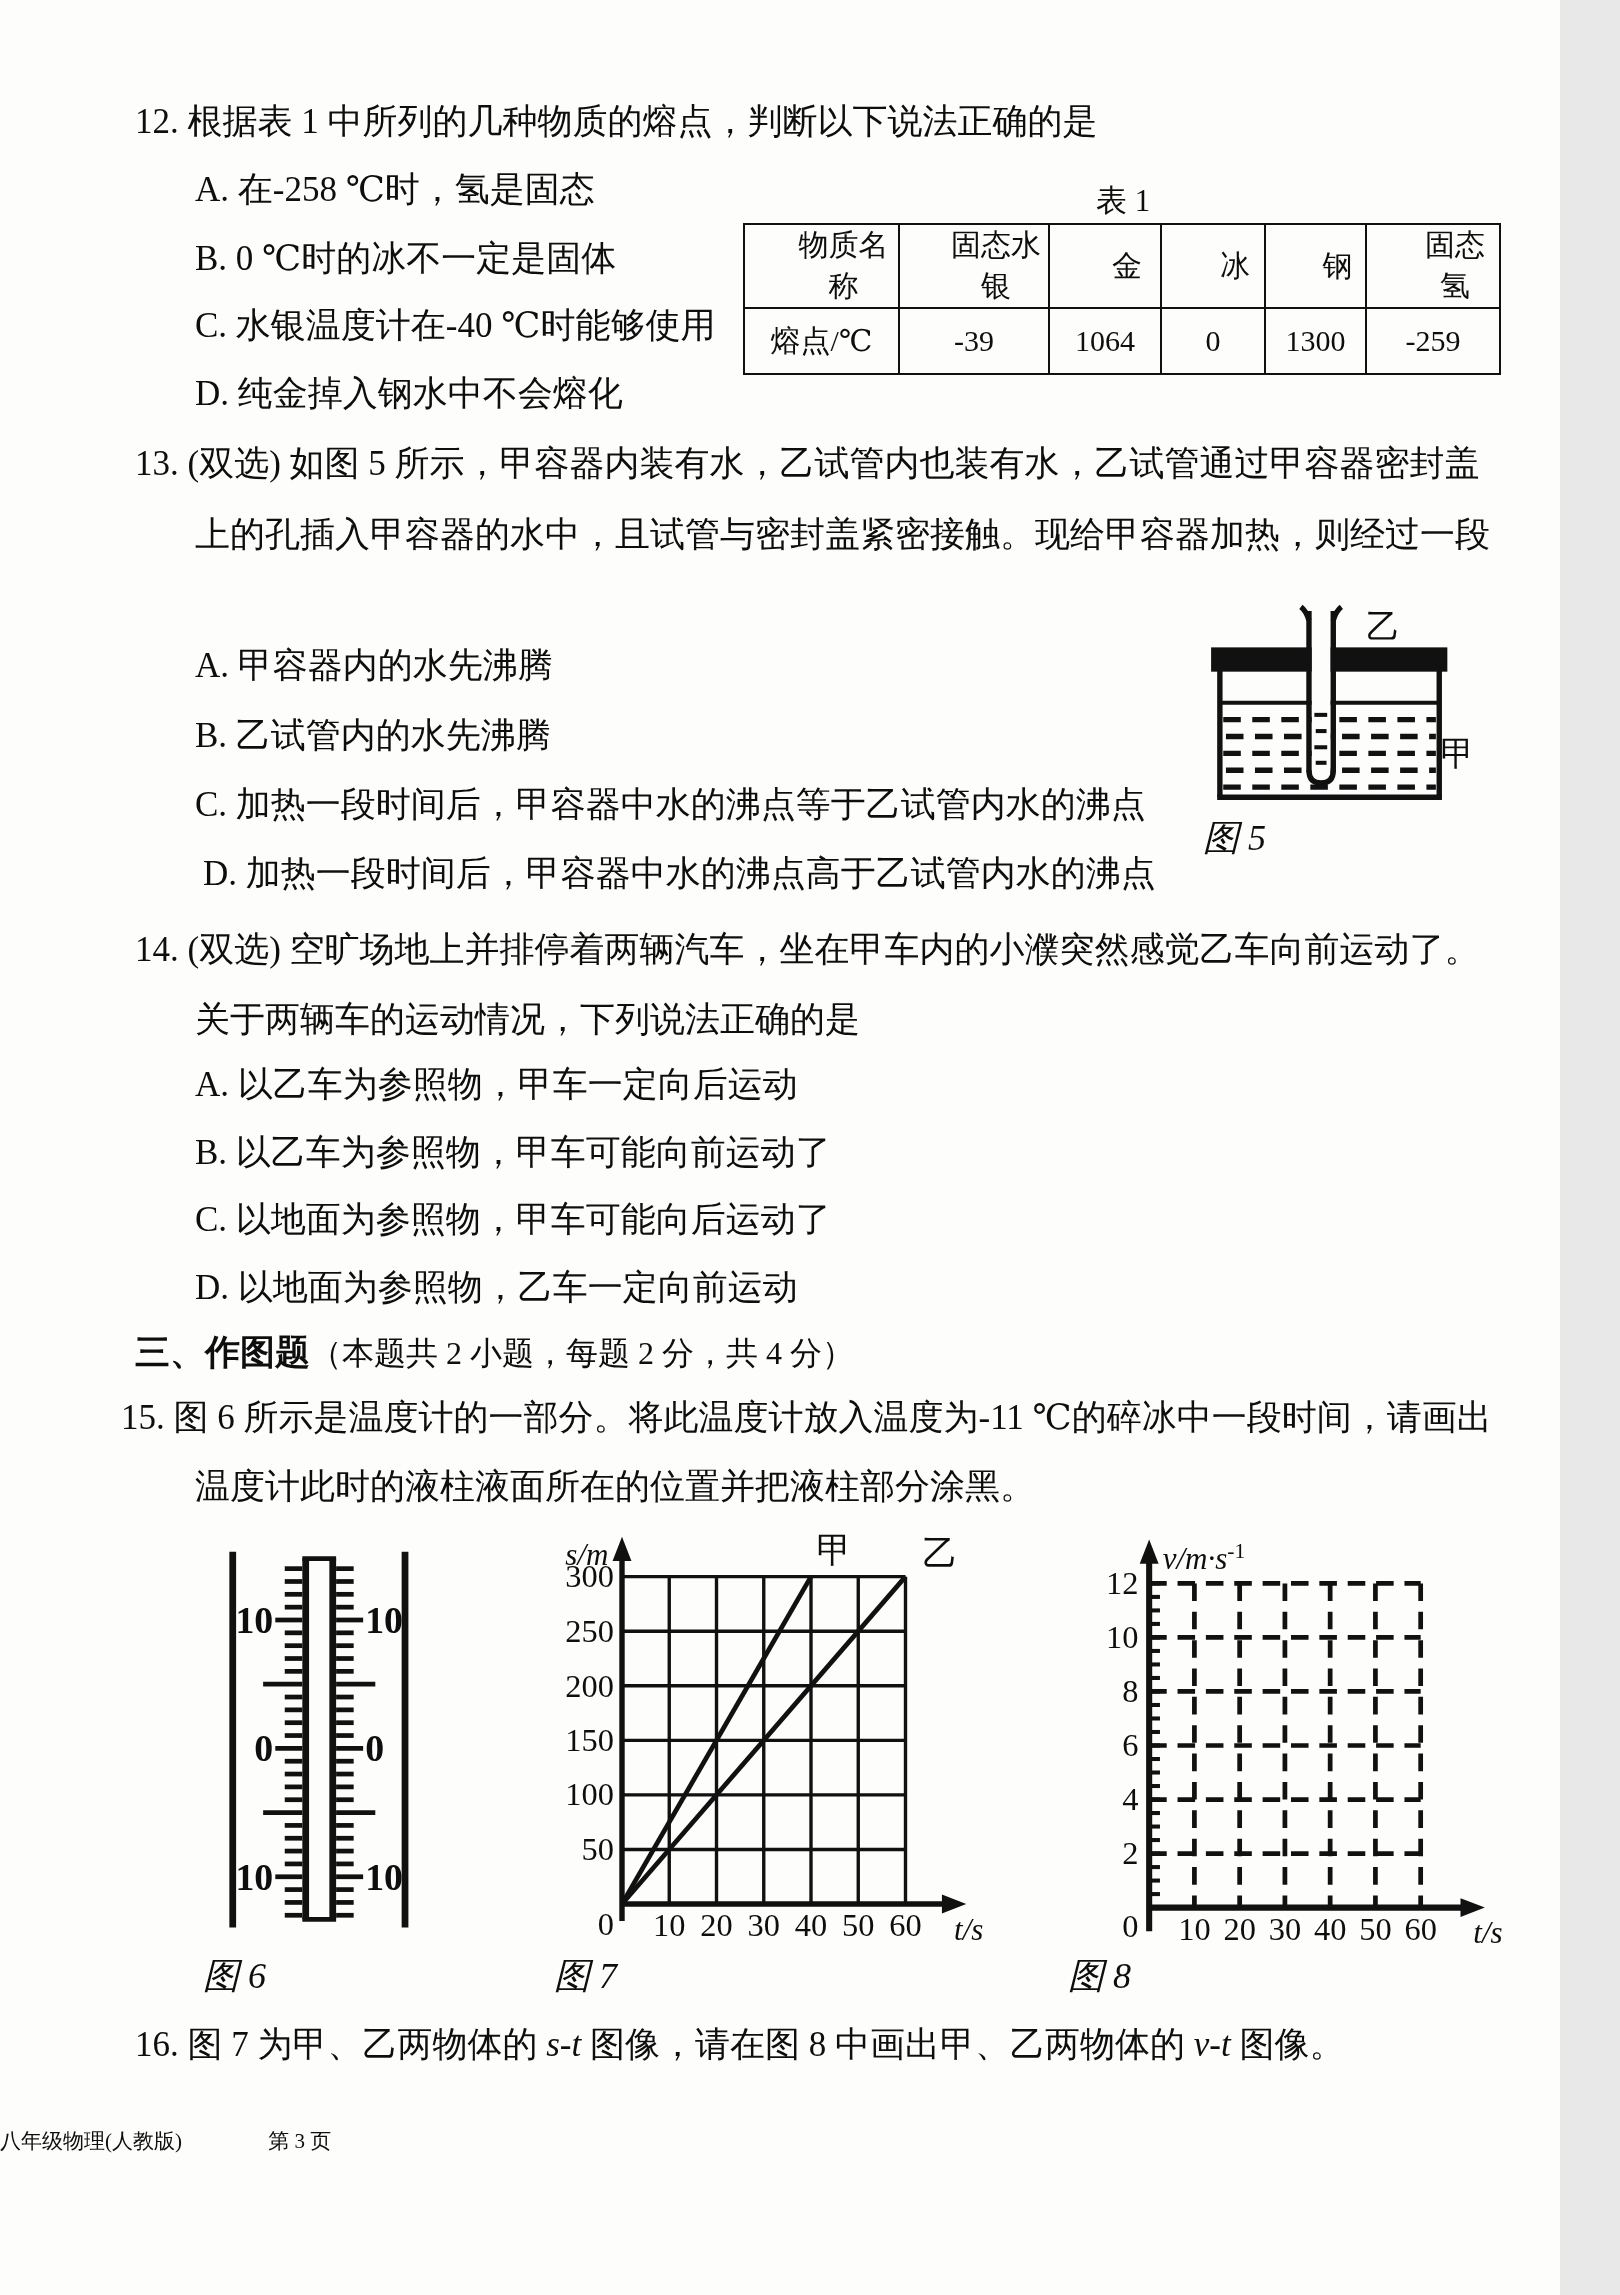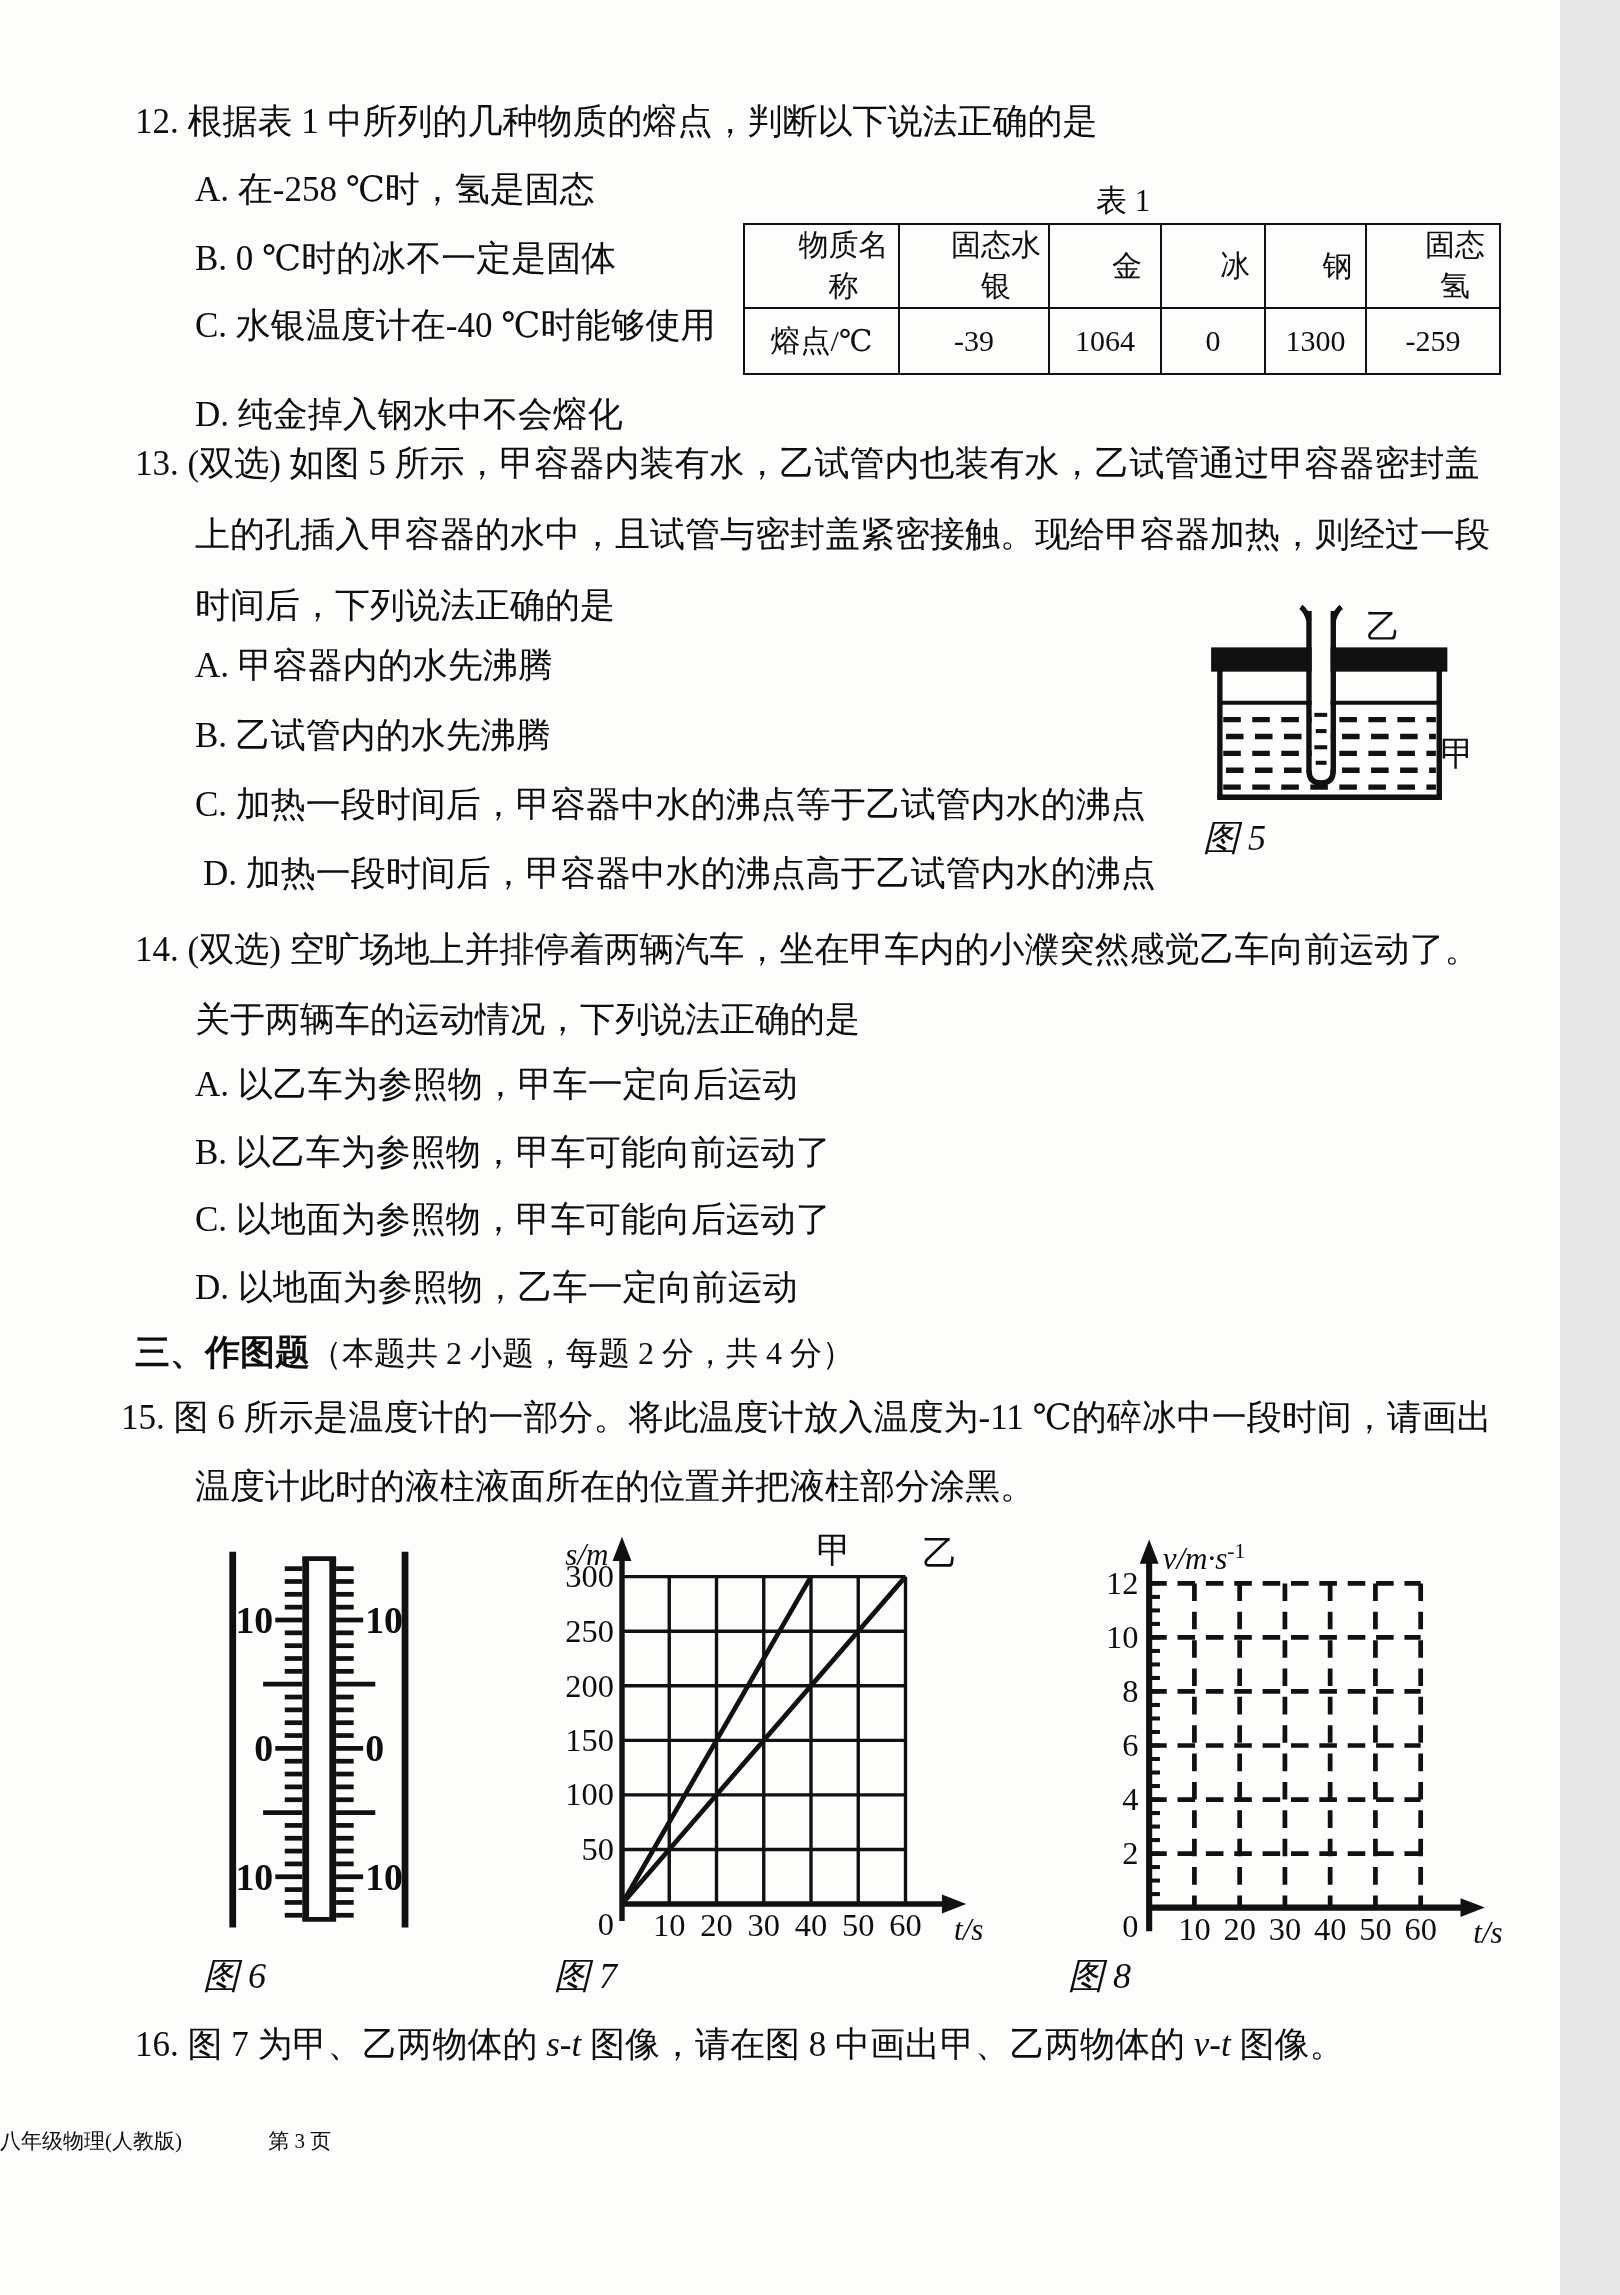--- a/index.html
+++ b/index.html
@@ -25,21 +25,21 @@
 </style>
 </head>
 <body>
 
 <div class="page">
 
   <div class="tline" style="left:135px;top:101px;">12. 根据表 1 中所列的几种物质的熔点，判断以下说法正确的是</div>
   <div class="opt" style="left:195px;top:169px;">A. 在-258 ℃时，氢是固态</div>
   <div class="opt" style="left:195px;top:238px;">B. 0 ℃时的冰不一定是固体</div>
   <div class="opt" style="left:195px;top:305px;">C. 水银温度计在-40 ℃时能够使用</div>
-  <div class="opt" style="left:195px;top:394px;text-align:center;">D. 纯金掉入钢水中不会熔化</div>
+  <div class="opt" style="left:195px;top:373px;text-align:center;">D. 纯金掉入钢水中不会熔化</div>
 
   <div class="tbl-caption">表 1</div>
   <table class="melt">
     <colgroup>
         <col style="width:155px">
         <col style="width:150px">
         <col style="width:112px">
               <col style="width:104px">
         <col style="width:101px">
         <col style="width:134px">
@@ -59,21 +59,20 @@
       <td>1064</td>
       <td>0</td>
       <td>1300</td>
       <td>-259</td>
     </tr>
   </tbody>
     </table>
 
   <div class="tline" style="left:135px;top:443px;">13. (双选) 如图 5 所示，甲容器内装有水，乙试管内也装有水，乙试管通过甲容器密封盖</div>
   <div class="tline" style="left:195px;top:514px;">上的孔插入甲容器的水中，且试管与密封盖紧密接触。现给甲容器加热，则经过一段</div>
-  <div class="tline" style="left:195px;top:585px;">时间后，下列说法正确的是</div>
   <div class="opt" style="left:195px;top:645px;">A. 甲容器内的水先沸腾</div>
   <div class="opt" style="left:195px;top:715px;">B. 乙试管内的水先沸腾</div>
   <div class="opt" style="left:195px;top:784px;">C. 加热一段时间后，甲容器中水的沸点等于乙试管内水的沸点</div>
   <div class="opt" style="left:195px;top:853px;margin-left:8px;">D. 加热一段时间后，甲容器中水的沸点高于乙试管内水的沸点</div>
 
   <svg style="left:1203px;top:600px;" width="324" height="223" viewBox="0 0 480 330">
 
     <line x1="25" y1="100" x2="25" y2="292" stroke="#111" stroke-width="8"></line>
     <line x1="350" y1="100" x2="350" y2="292" stroke="#111" stroke-width="8"></line>
     <line x1="21" y1="292" x2="354" y2="292" stroke="#111" stroke-width="8"></line>

